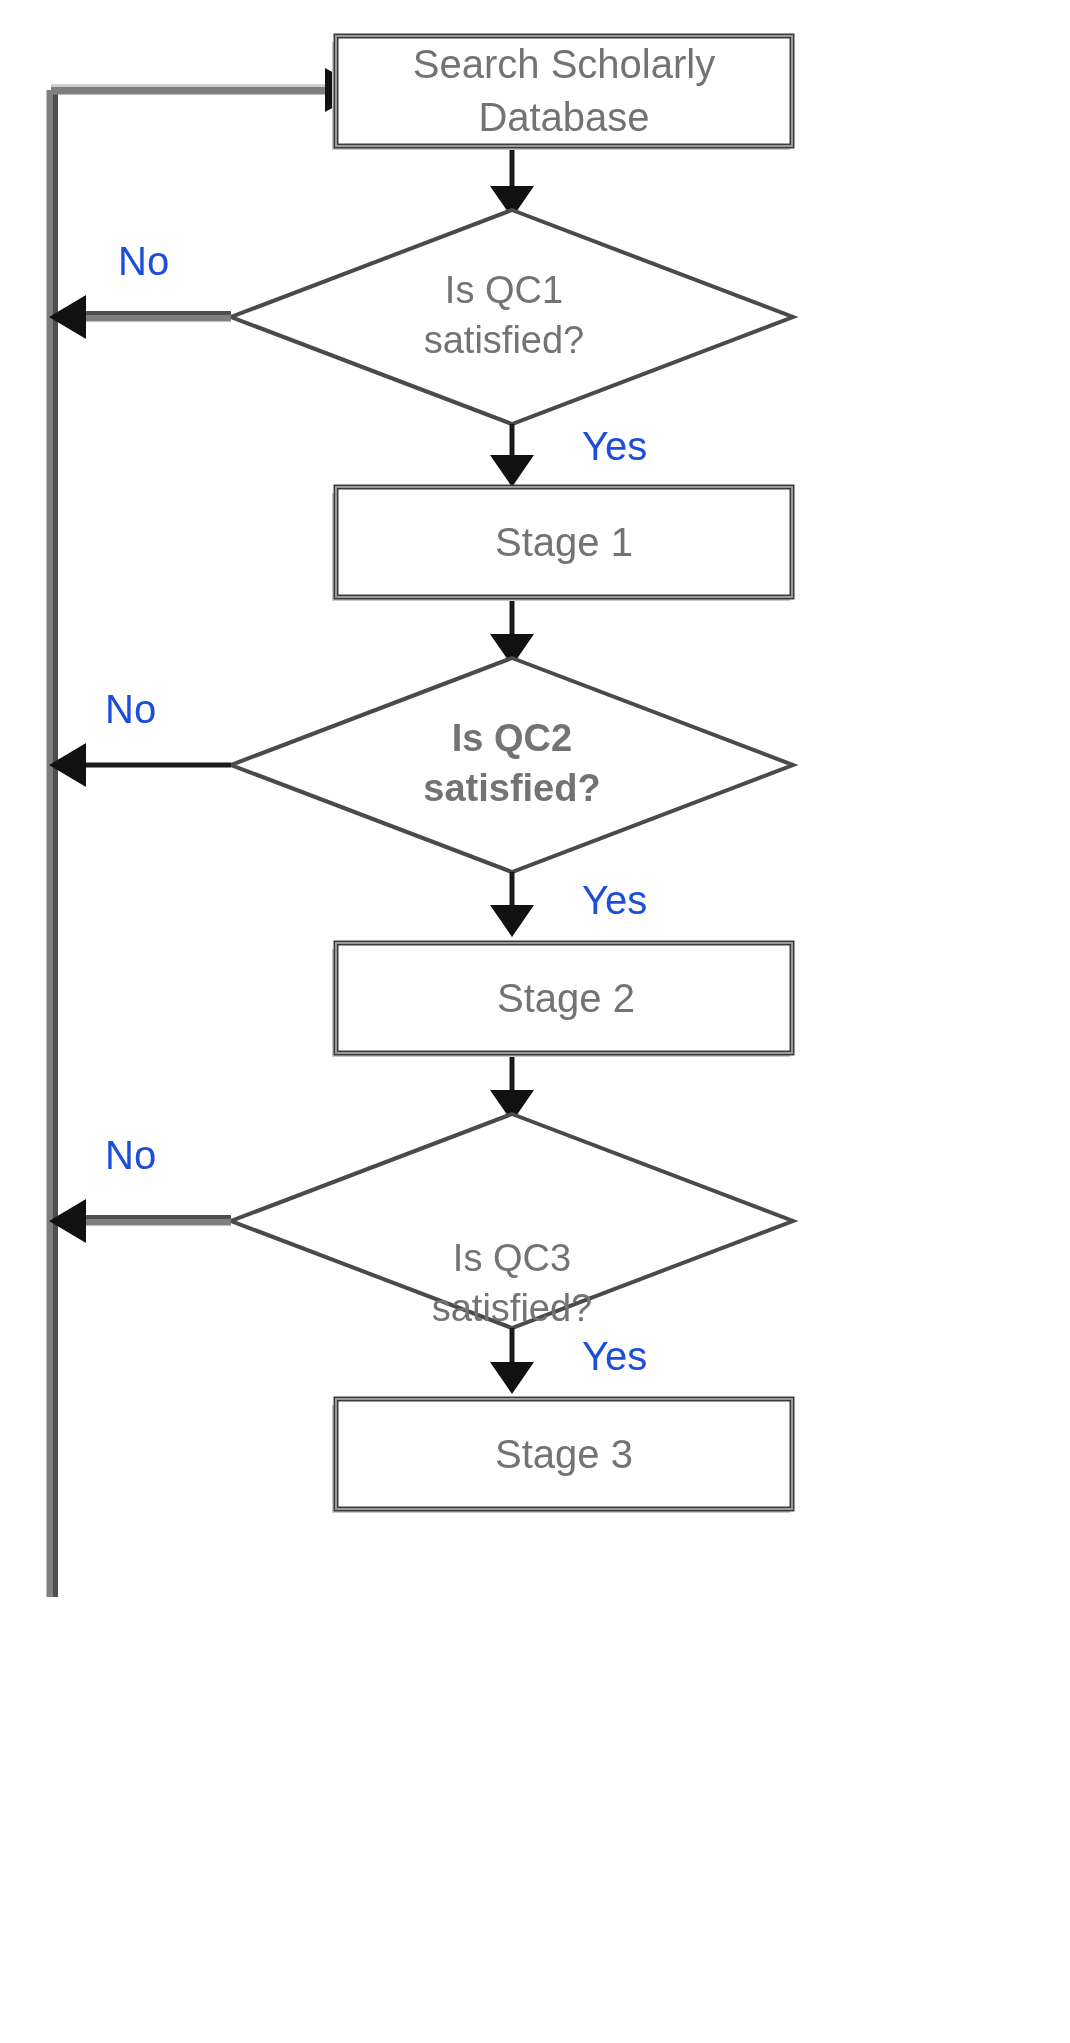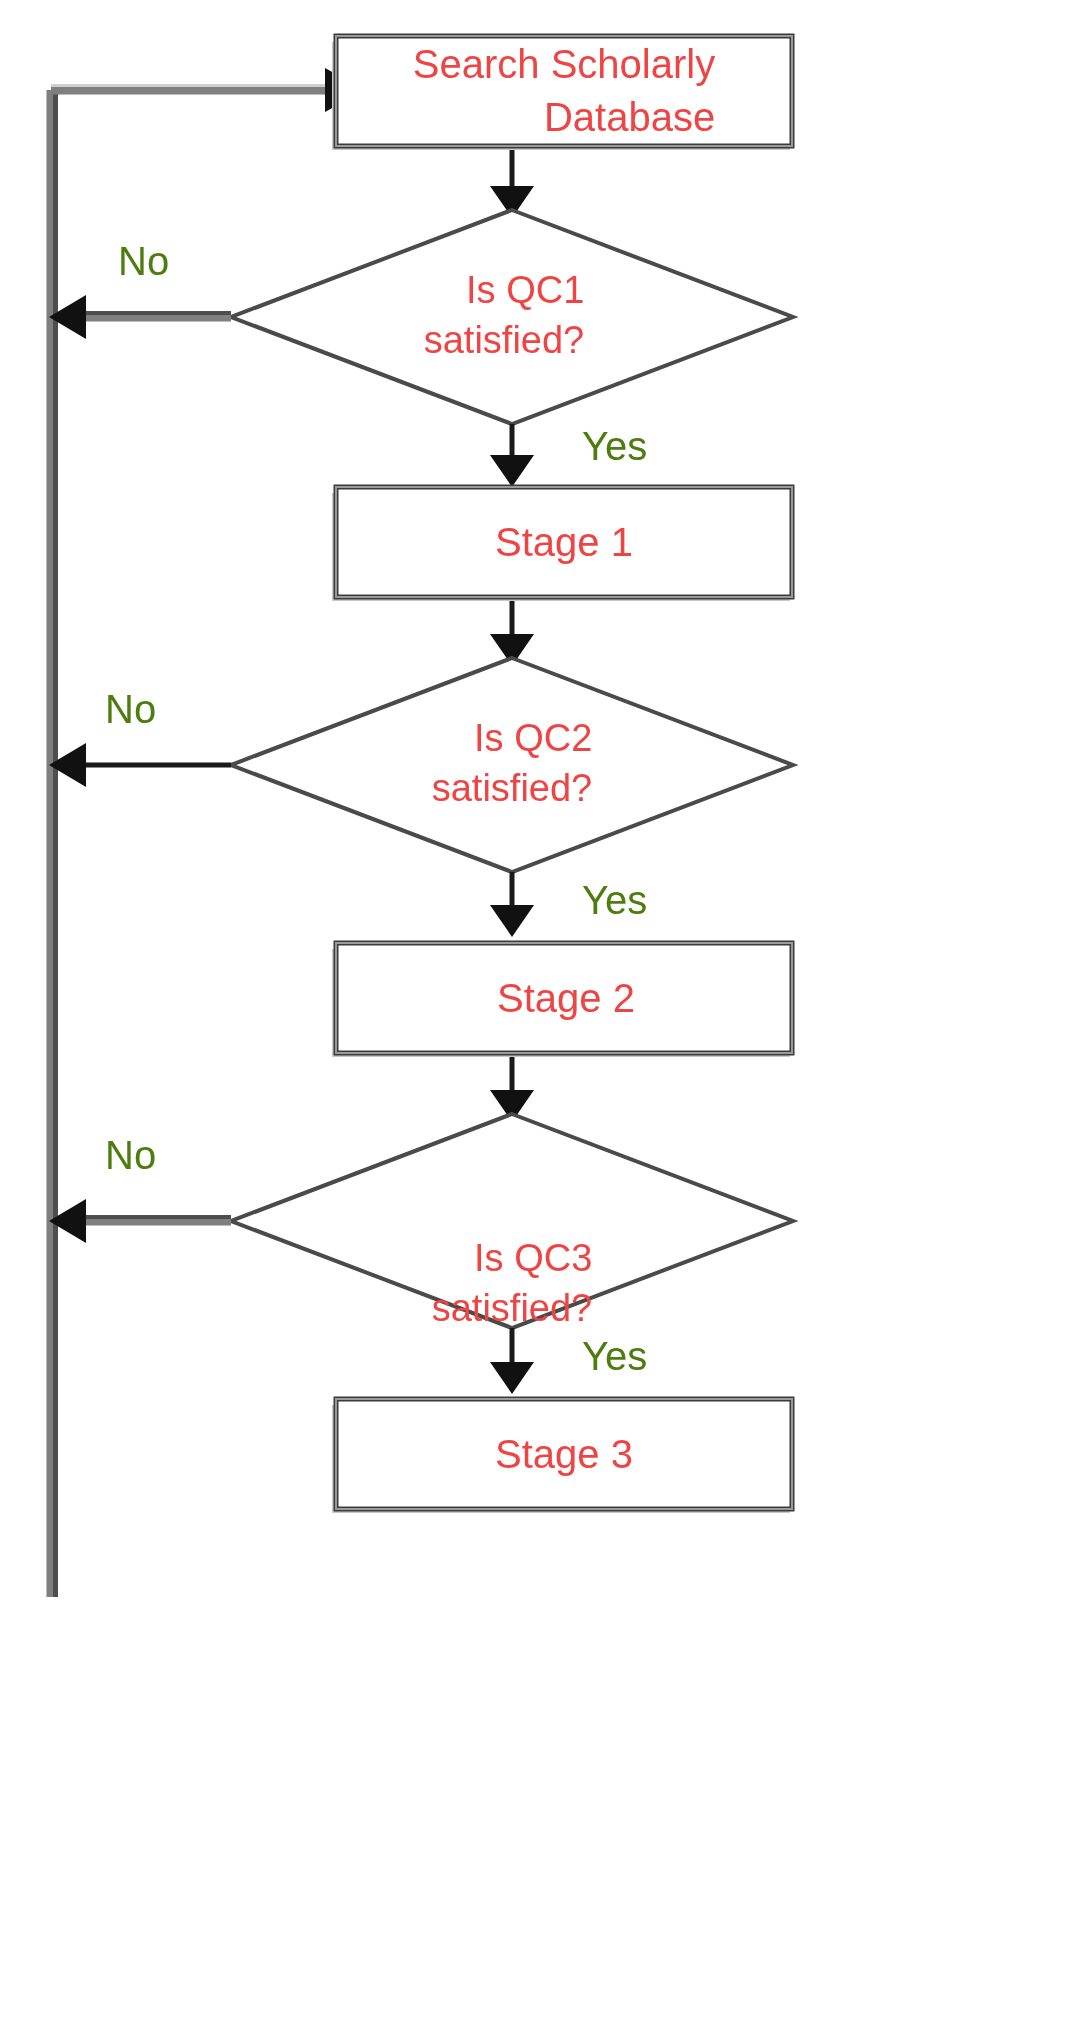--- a/index.html
+++ b/index.html
@@ -22,37 +22,37 @@
   #flow-svg {
     position: absolute;
     left: 0;
     top: 0;
     width: 1070px;
     height: 2043px;
   }
   
   .node-label {
     position: absolute;
-    text-align: right;
-    color: #ef4444;
+    text-align: center;
+    color: #737373;
     font-family: "Liberation Sans", sans-serif;
     font-weight: 400;
     line-height: 1.32;
     white-space: pre-line;
     pointer-events: none;
     display: flex;
     align-items: center;
     justify-content: center;
   }
   .process-label { font-size: 40px; }
   .decision-label { font-size: 38px; }
   .edge-label {
     position: absolute;
     font-size: 40px;
-    color: #4d7c0f;
+    color: #1d4ed8;
     font-family: "Liberation Sans", sans-serif;
     white-space: nowrap;
   }
 </style>
 </head>
 <body>
 
 <div id="canvas">
 
   <svg id="flow-svg" viewBox="0 0 1070 2043" xmlns="http://www.w3.org/2000/svg">
@@ -169,21 +169,21 @@
 
   <div class="node-label decision-label" style="left:284px; top:240px; width:440px; height:150px;">Is QC1
 satisfied?</div>
 
   <div class="edge-label" style="left:118px; top:239px;">No</div>
 
   <div class="edge-label" style="left:582px; top:424px;">Yes</div>
 
   <div class="node-label process-label" style="left:336px; top:487px; width:456px; height:110px;">Stage 1</div>
 
-  <div class="node-label decision-label" style="left:292px; top:688px; width:440px; height:150px;">Is QC2
+  <div class="node-label decision-label" style="left:292px; top:688px; width:440px; height:150px;font-weight:bold;">Is QC2
 satisfied?</div>
 
   <div class="edge-label" style="left:105px; top:687px;">No</div>
 
   <div class="edge-label" style="left:582px; top:878px;">Yes</div>
 
   <div class="node-label process-label" style="left:336px; top:943px; width:460px; height:110px;">Stage 2</div>
 
   <div class="node-label decision-label" style="left:292px; top:1208px; width:440px; height:150px;">Is QC3
 satisfied?</div>

